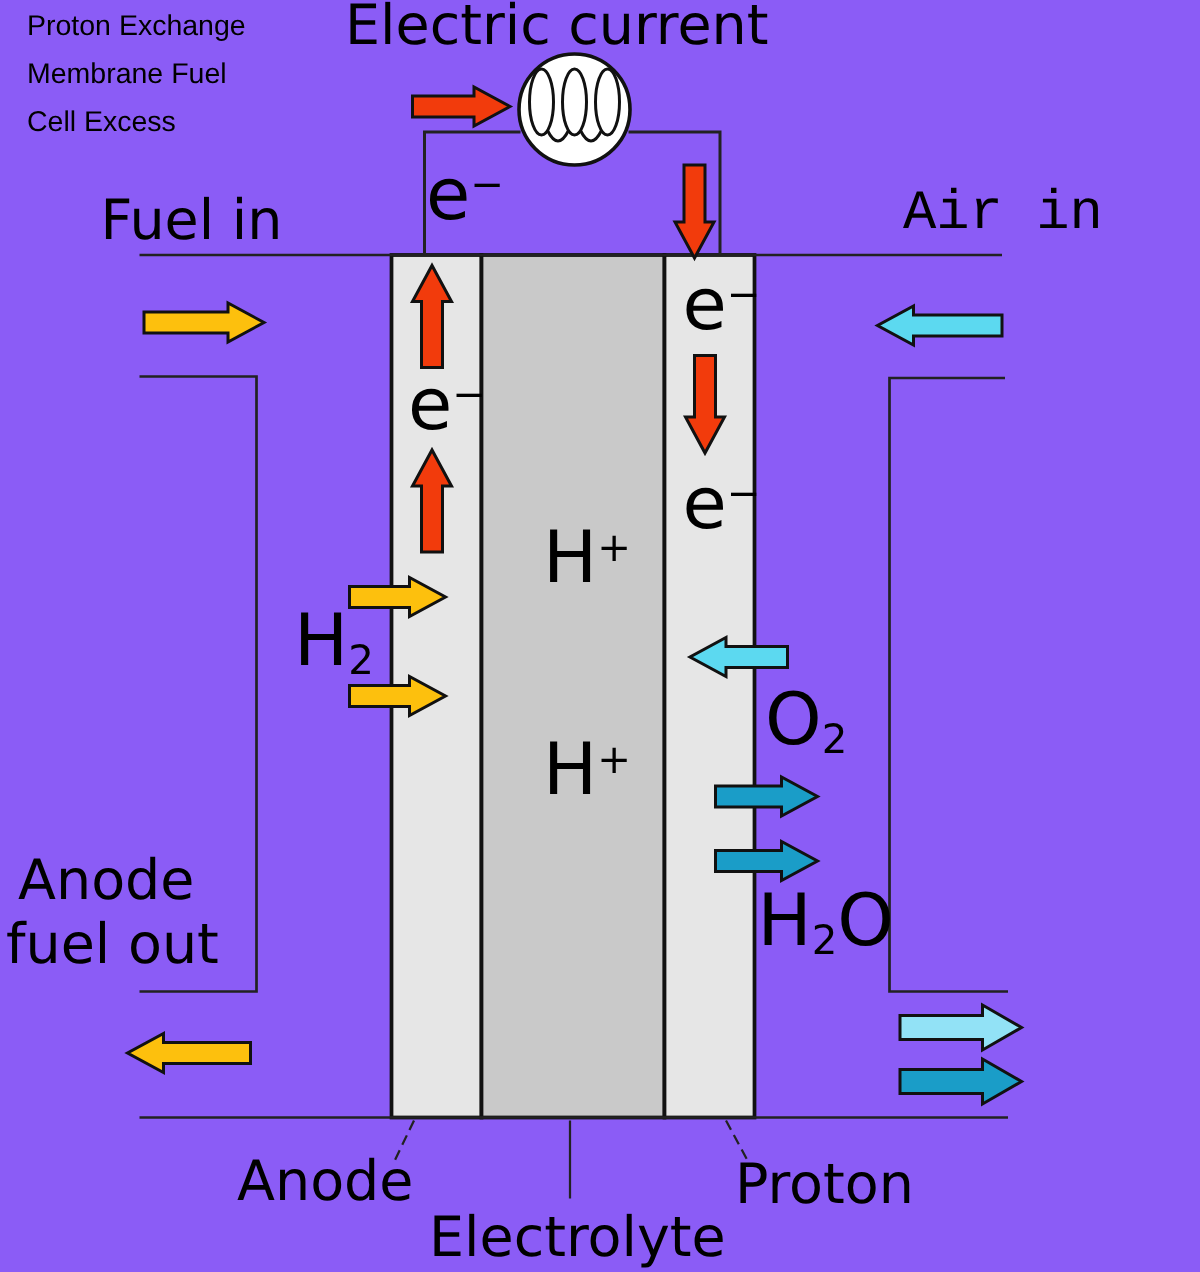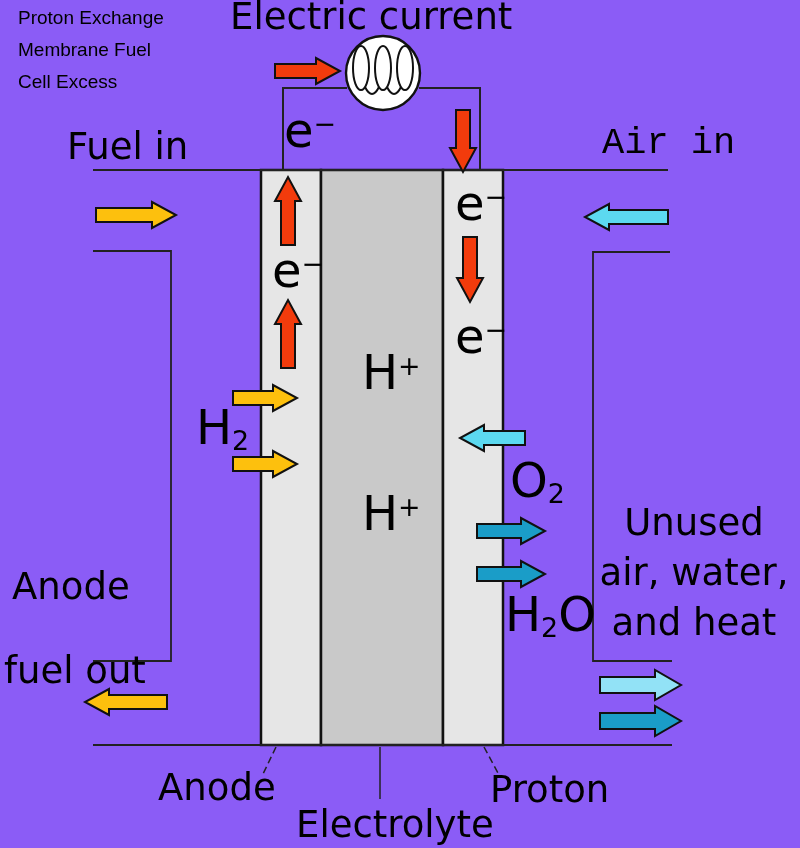--- a/index.html
+++ b/index.html
@@ -69,30 +69,25 @@
 
   <div class="lbl title-line" style="left:18px; top:8px;">Proton Exchange</div>
   <div class="lbl title-line" style="left:18px; top:40px;">Membrane Fuel</div>
   <div class="lbl title-line" style="left:18px; top:72px;">Cell Excess</div>
 
   <div class="lbl big" style="left:230px; top:-2px;">Electric current</div>
   <div class="lbl big" style="left:67px;  top:128px;">Fuel in</div>
   <div class="lbl big" style="left:602px; top:125px;font-family:Liberation Mono, monospace;">Air in</div>
 
   <div class="lbl big" style="left:12px; top:568px;">Anode</div>
-  <div class="lbl big" style="left:4px;  top:611px;margin-top:41px;">fuel out</div>
+  <div class="lbl big" style="left:4px;  top:611px;">fuel out</div>
 
-  <div class="lbl big unused-block" style="left:588px; top:498px;">
-    <div>Unused</div>
-    <div>air, water,</div>
-    <div>and heat</div>
-  </div>
 
   <div class="lbl big" style="left:158px; top:769px;">Anode</div>
-  <div class="lbl big" style="left:296px; top:806px;">Electrolyte</div>
+  <div class="lbl big" style="left:286px; top:806px;">Electrolyte</div>
   <div class="lbl big" style="left:490px; top:771px;">Proton</div>
 
   <div class="lbl species" style="left:284px; top:106px;">
     <span>e</span><sup>−</sup>
   </div>
   <div class="lbl species" style="left:272px; top:246px;">
     <span>e</span><sup>−</sup>
   </div>
   <div class="lbl species" style="left:455px; top:179px;">
     <span>e</span><sup>−</sup>

